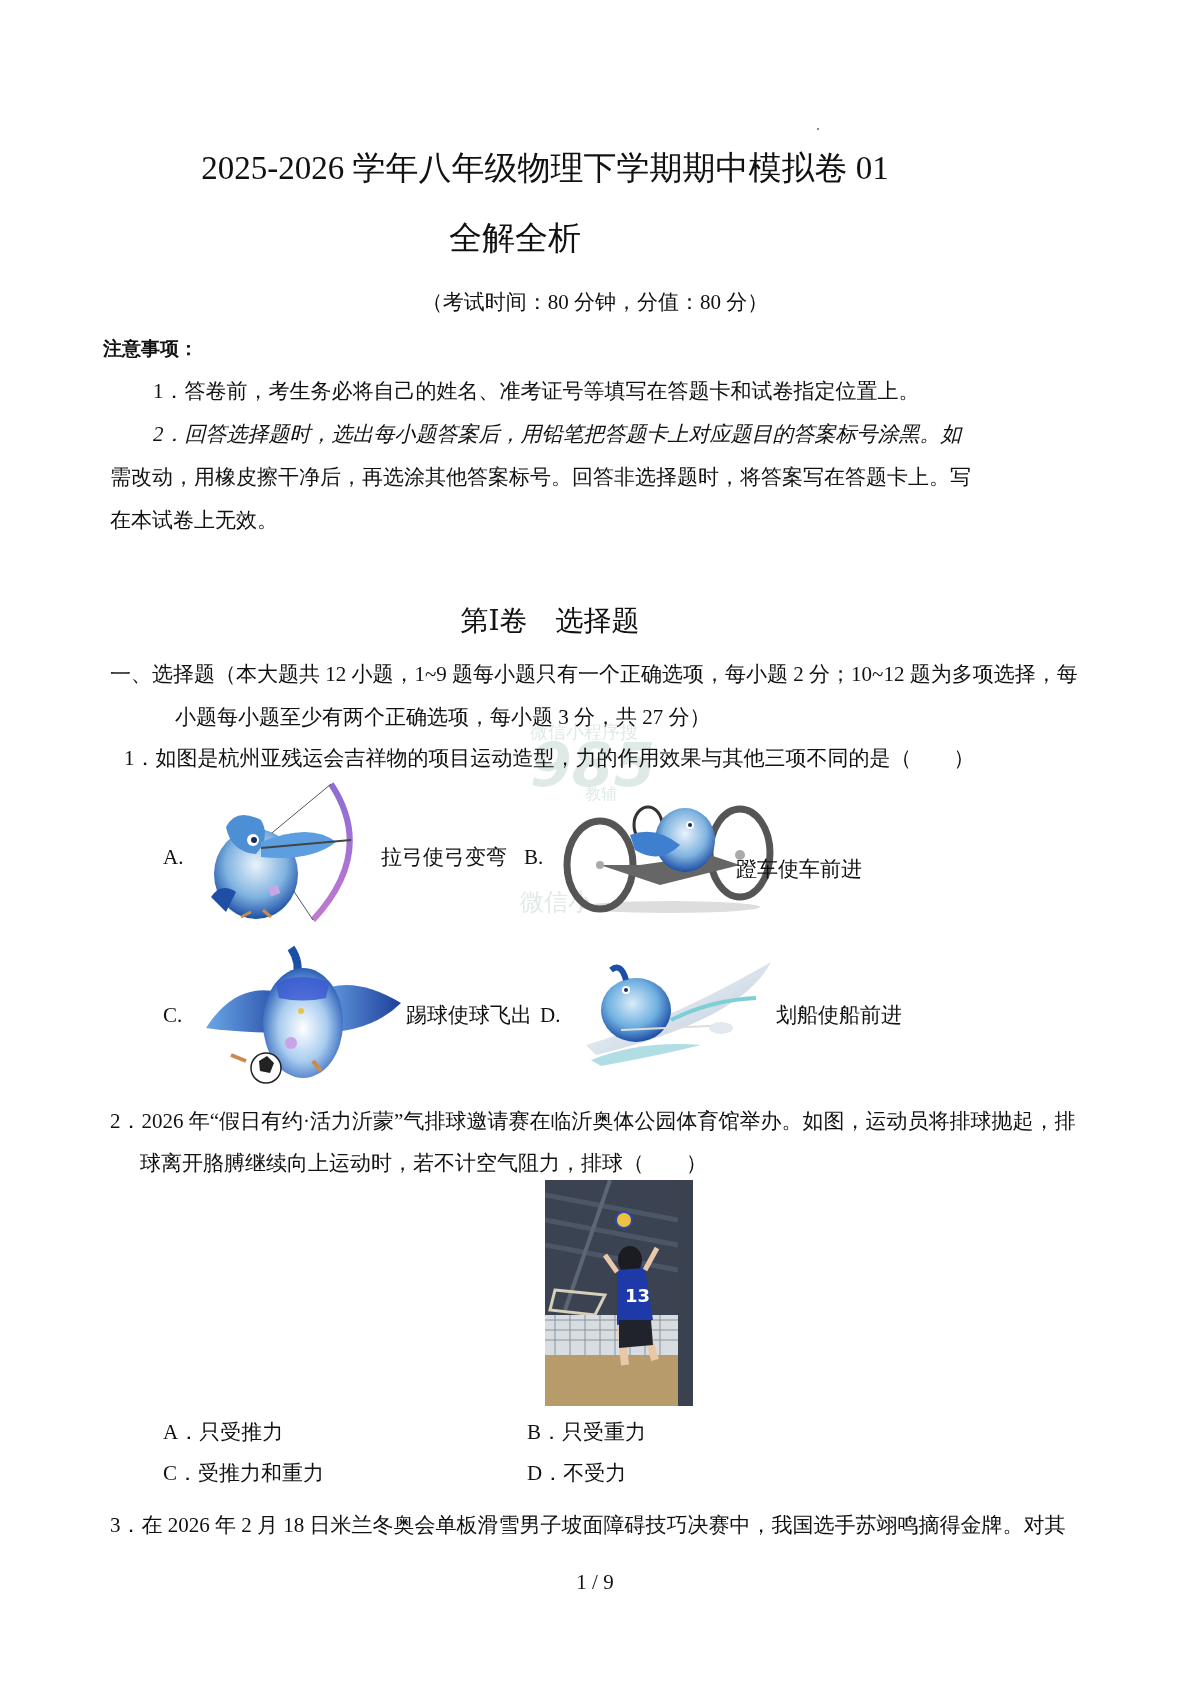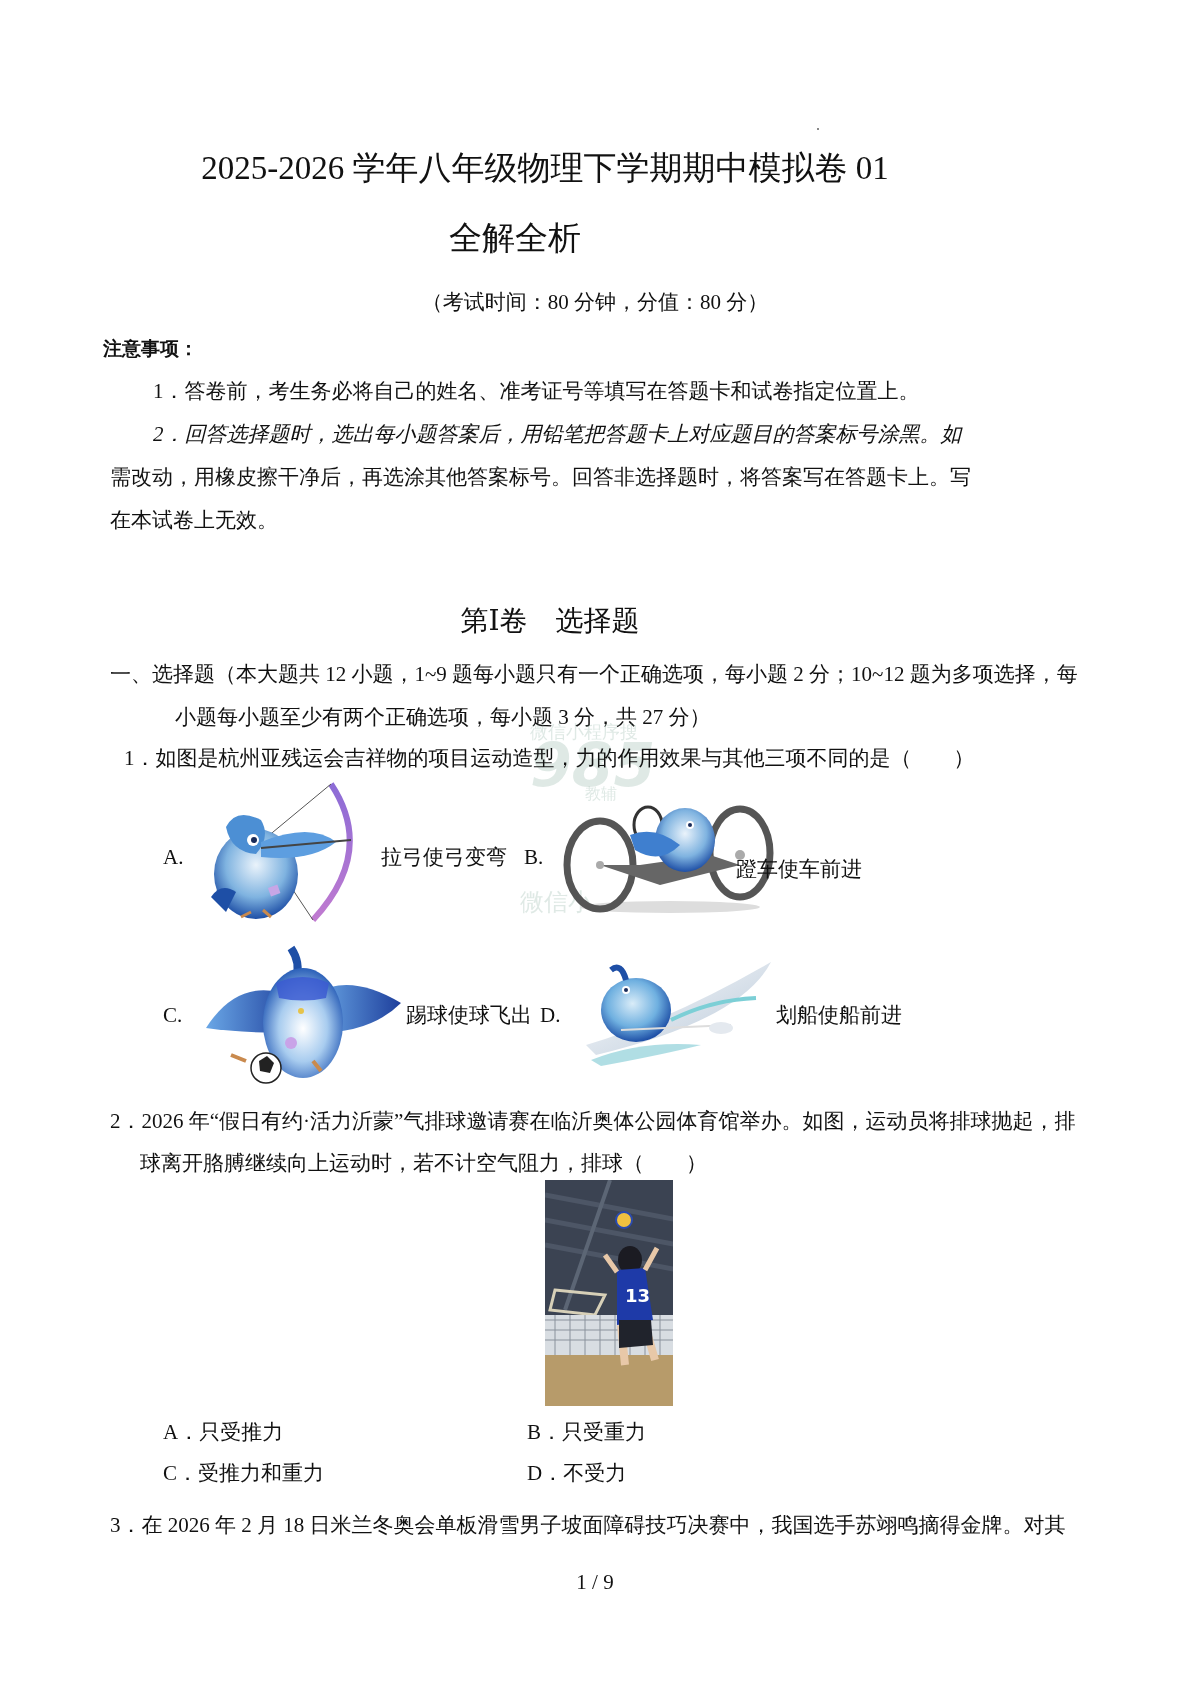--- a/index.html
+++ b/index.html
@@ -155,21 +155,21 @@
     <ellipse cx="140" cy="68" rx="12" ry="6" fill="#e4e9ef"></ellipse>
   </svg>
 </div>
 <div class="abs txt" style="left:776px;top:1001px;">划船使船前进</div>
 
 <div class="abs txt" style="left:110px;top:1107px;">
   <span>2．</span><span>2026 年“假日有约·活力沂蒙”气排球邀请赛在临沂奥体公园体育馆举办。如图，运动员将排球抛起，排</span>
 </div>
 <div class="abs txt" style="left:140px;top:1149px;">球离开胳膊继续向上运动时，若不计空气阻力，排球（　　）</div>
 
-<div class="img" style="left:545px;top:1180px;width:128px;height:226px;background:#3a4250;">
+<div class="img" style="left:545px;top:1180px;width:148px;height:226px;background:#3a4250;">
   <svg width="133" height="226" viewBox="0 0 133 226">
     <rect x="0" y="0" width="133" height="226" fill="#3b4352"></rect>
     <path d="M0 15 L133 40 M0 40 L133 65 M0 65 L133 90" stroke="#4d5666" stroke-width="5"></path>
     <path d="M65 0 L20 130" stroke="#5c6675" stroke-width="4"></path>
     <path d="M10 110 L60 115 L50 135 L5 130 Z" fill="none" stroke="#d7d0b8" stroke-width="3"></path>
     <rect x="0" y="135" width="133" height="40" fill="#d8dde2"></rect>
     <path d="M0 140 L133 140 M0 150 L133 150 M0 160 L133 160 M10 135 L10 175 M25 135 L25 175 M40 135 L40 175 M55 135 L55 175 M70 135 L70 175 M85 135 L85 175 M100 135 L100 175 M115 135 L115 175" stroke="#8a929c" stroke-width="1"></path>
     <rect x="0" y="175" width="133" height="51" fill="#b79b6a"></rect>
     <circle cx="79" cy="40" r="8" fill="#f0c040" stroke="#2a4ab0" stroke-width="2"></circle>
     <ellipse cx="85" cy="80" rx="12" ry="14" fill="#1b1b22"></ellipse>

